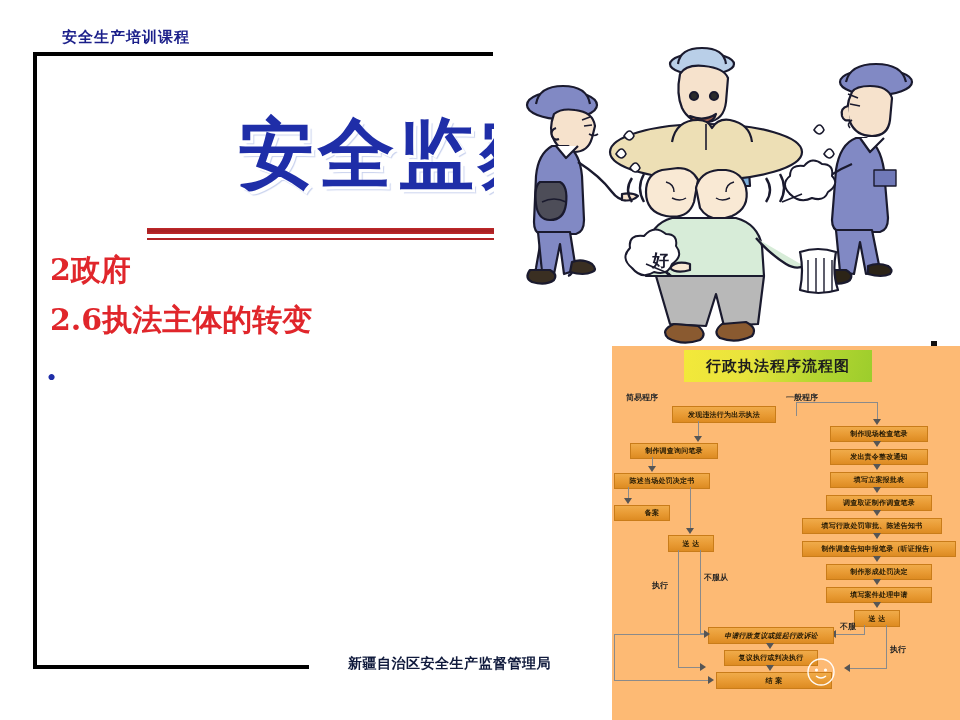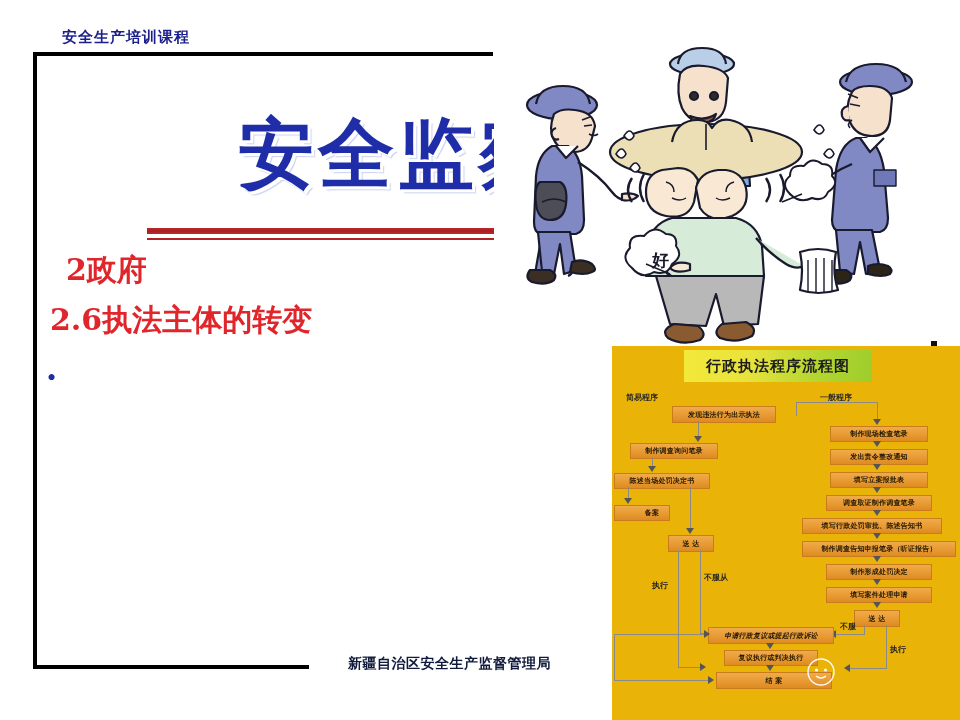--- a/index.html
+++ b/index.html
@@ -39,21 +39,21 @@
      background:linear-gradient(to bottom,#c0282a,#a31f21 50%,#c0282a);}
   .rule-thin{position:absolute;left:147px;top:238px;width:358px;height:2px;background:#b02325;}
 
   
   .heading{
     position:absolute;left:50px;
     font-family:"DejaVu Serif","Liberation Serif",serif;
     font-weight:bold;font-size:30px;color:#e0262b;
     white-space:nowrap;letter-spacing:0px;
   }
-  .heading.h1{top:250px;margin-left:16px;}
+  .heading.h1{top:250px;}
   .heading.h2{top:300px;}
 
   
   .bullet-dot{
     position:absolute;left:47px;top:365px;
     font-size:26px;color:#1f2ea8;line-height:1;
   }
   .body-block{
     position:absolute;left:105px;top:358px;width:508px;
     font-family:"DejaVu Serif","Liberation Serif",serif;
@@ -76,21 +76,21 @@
     font-family:"DejaVu Sans","Liberation Sans",sans-serif;
     font-weight:bold;font-size:14px;color:#101a3c;
     white-space:nowrap;letter-spacing:0.5px;
   }
 
   
   .cartoon{position:absolute;left:494px;top:42px;width:466px;height:302px;background:#fff;overflow:hidden;}
   .cartoon svg{display:block;}
 
   
-  .flow{position:absolute;left:612px;top:346px;width:348px;height:374px;background:#eab308;overflow:hidden;}
+  .flow{position:absolute;left:612px;top:346px;width:348px;height:374px;background:#fdba74;overflow:hidden;}
   .flow-banner{
     position:absolute;left:72px;top:4px;width:188px;height:32px;
     background:linear-gradient(105deg,#f3e93a 0%,#e8e33c 35%,#b5d631 70%,#9ccd2c 100%);
     display:flex;align-items:center;justify-content:center;
   }
   .flow-banner span{
     font-family:"DejaVu Sans","Liberation Sans",sans-serif;
     font-weight:bold;font-size:15px;color:#1d1d1d;letter-spacing:1px;
     white-space:nowrap;
   }
@@ -267,21 +267,21 @@
       </g>
     </svg>
   </div>
 
   <div class="flow">
     <div class="flow-banner">
       <span>行政执法程序流程图</span>
     </div>
 
     <div class="col-label" style="left:14px;top:46px;">简易程序</div>
-    <div class="col-label" style="left:174px;top:46px;margin-left:34px;">一般程序</div>
+    <div class="col-label" style="left:174px;top:46px;">一般程序</div>
 
     <div class="fbox" style="left:60px;top:60px;width:102px;height:15px;">发现违法行为出示执法</div>
 
     <div class="fline" style="left:184px;top:56px;width:82px;height:1px;"></div>
     <div class="fline" style="left:184px;top:56px;width:1px;height:14px;"></div>
     <div class="fline" style="left:265px;top:56px;width:1px;height:18px;"></div>
     <div class="arrow-d" style="left:261px;top:73px;"></div>
 
     <div class="fline" style="left:86px;top:75px;width:1px;height:18px;"></div>
     <div class="arrow-d" style="left:82px;top:90px;"></div>

